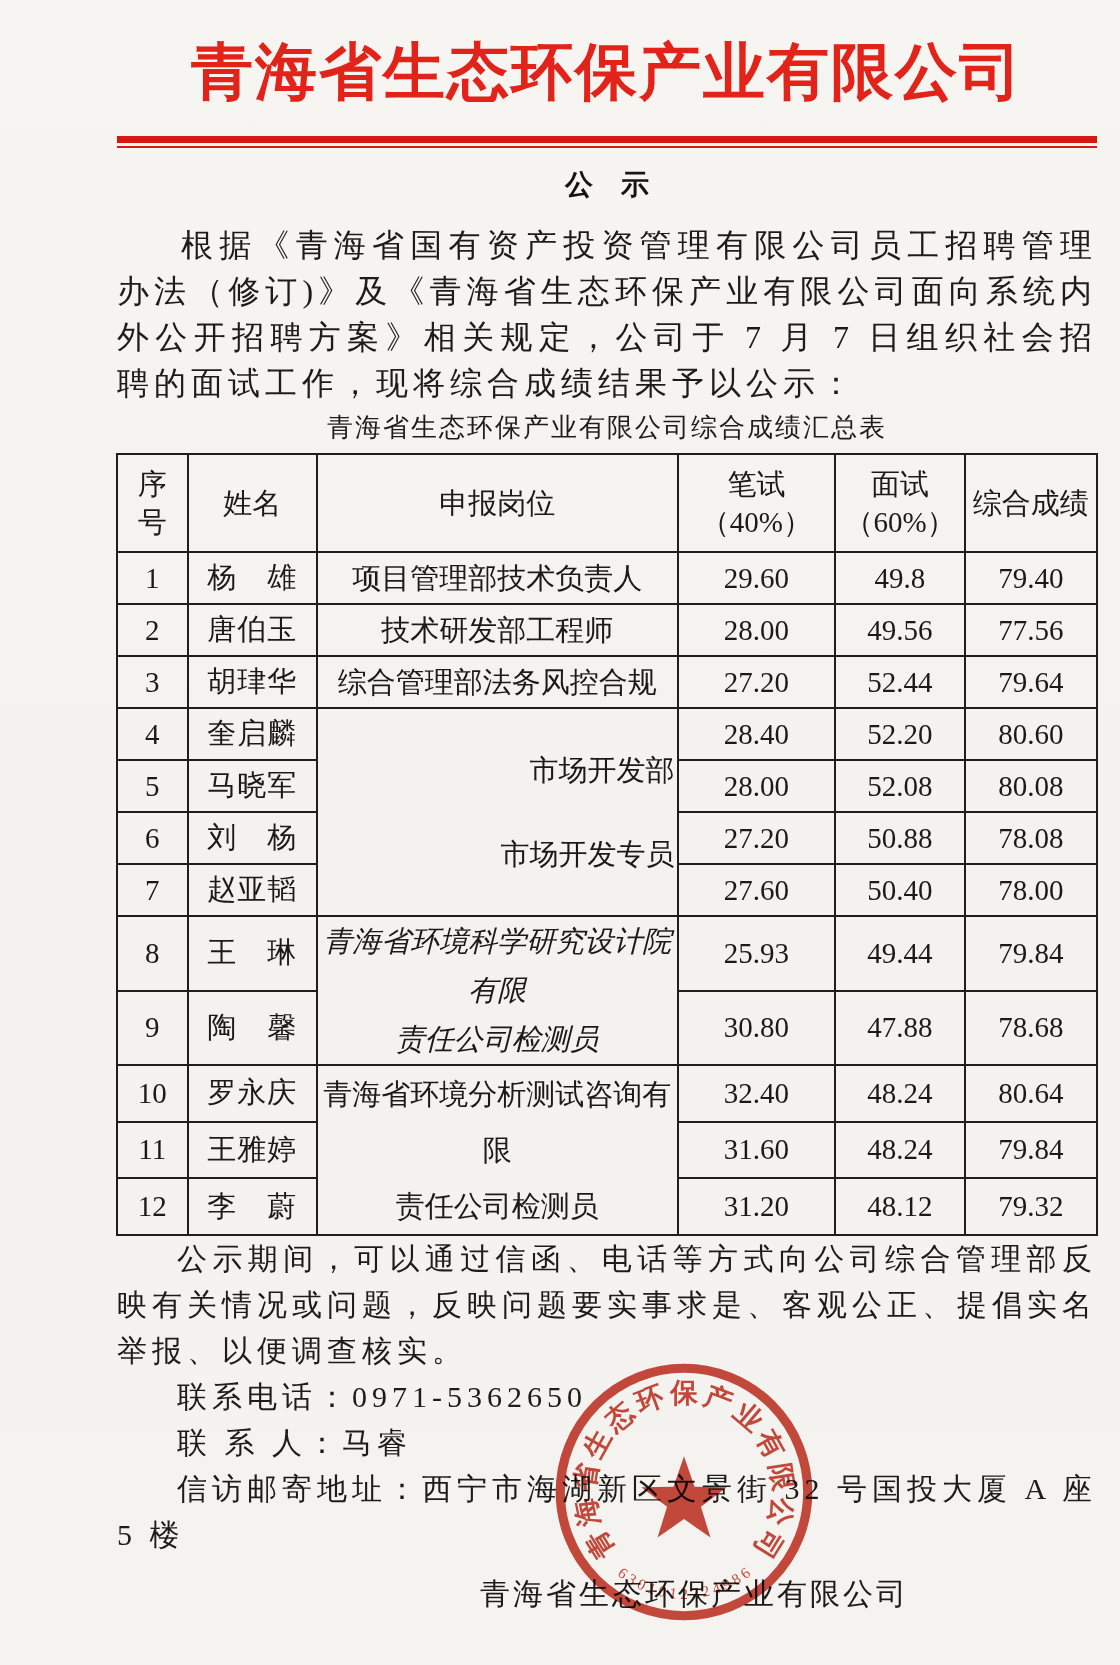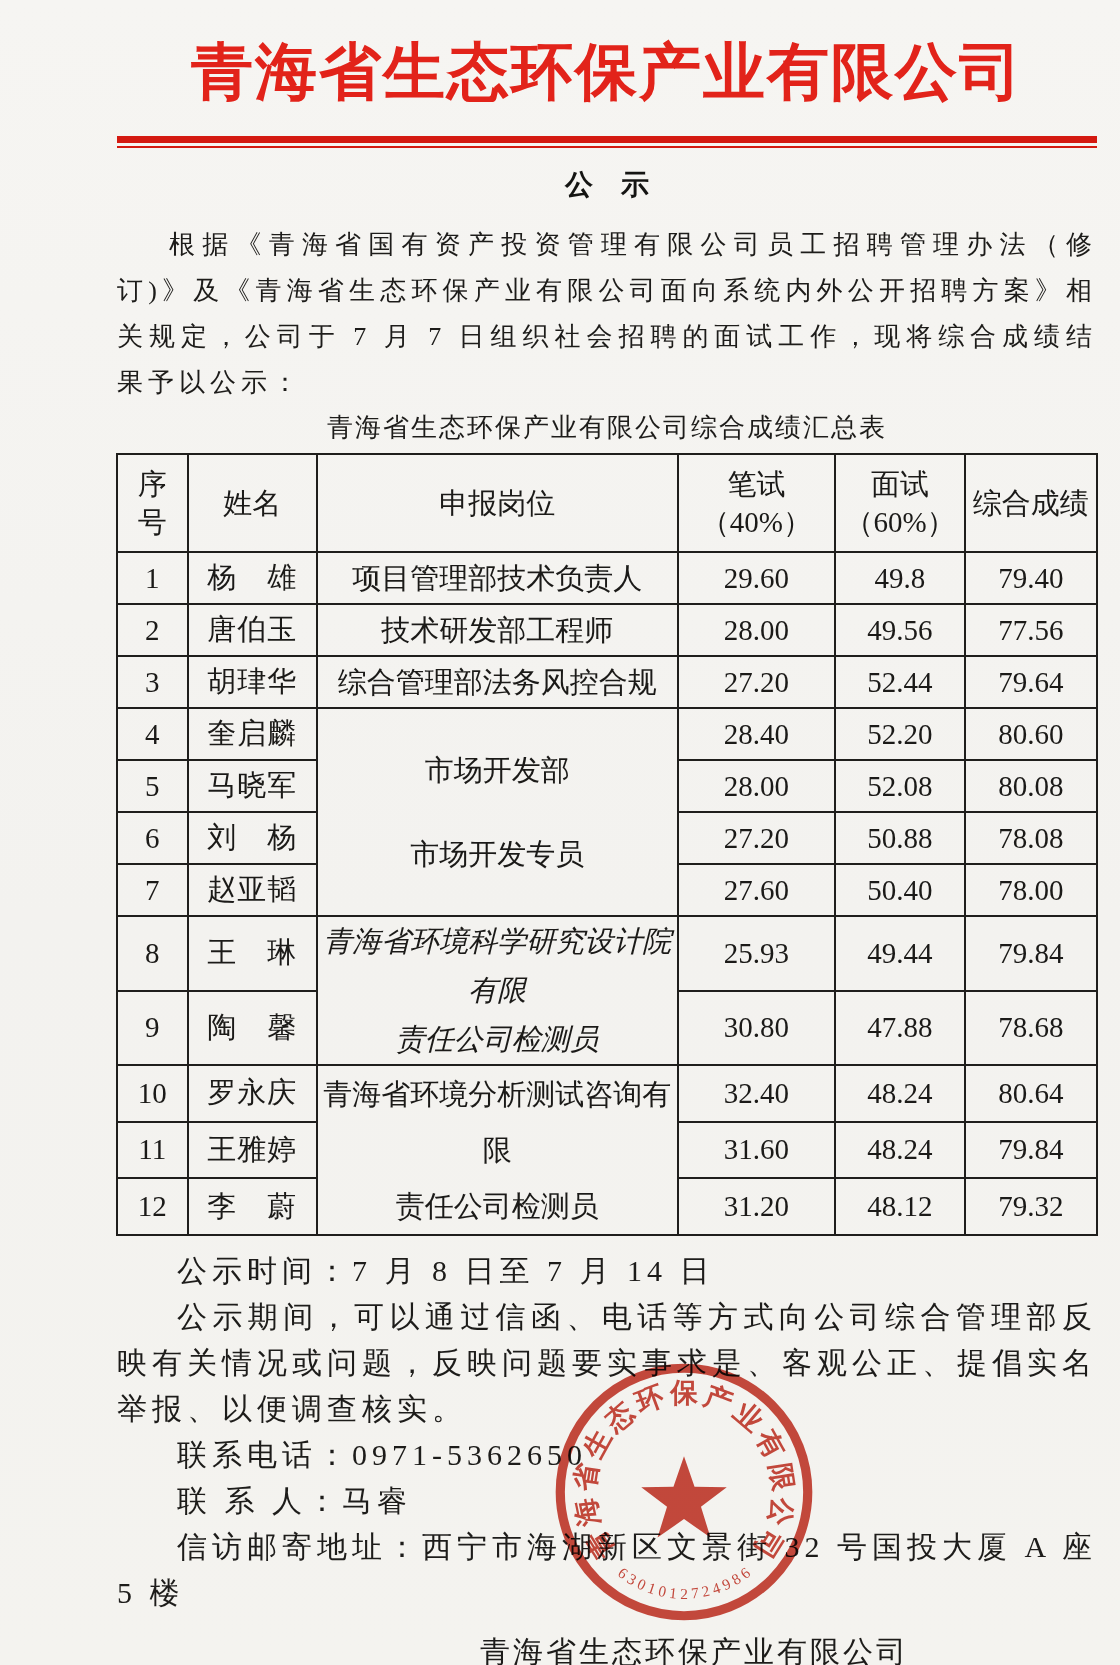--- a/index.html
+++ b/index.html
@@ -15,38 +15,38 @@
     font-size:62px;font-weight:900;color:#e2231a;letter-spacing:2px;
     font-family:"Liberation Serif","DejaVu Serif",serif;
   }
   .red-rule{margin:22px 70px 0;}
   .rule-main{height:7px;background:#d41910;}
   .rule-thin{height:2px;background:#d41910;margin-top:3px;}
   .notice-heading{
     margin:18px 0 0;text-align:center;font-size:28px;font-weight:700;color:#141412;
   }
   .intro{
-    margin:18px 70px 0;font-size:26px;line-height:46px;letter-spacing:5px;
+    margin:18px 70px 0;font-size:32px;line-height:46px;letter-spacing:5px;
     text-align:justify;text-indent:2em;
   }
   .table-title{margin-top:4px;text-align:center;font-size:26px;letter-spacing:2px;}
   .score-table{
     width:982px;margin:8px auto 0;border-collapse:collapse;table-layout:fixed;
   }
   .score-table th,.score-table td{
     border:2px solid #1f1e1c;text-align:center;vertical-align:middle;
     padding:0 2px;font-weight:400;font-size:29px;color:#1b1a18;
   }
   .score-table thead th{height:96px;line-height:38px;}
   .score-table tbody td{height:50px;}
   .c-name{letter-spacing:1px;}
   .c-pos div{line-height:46px;}
   .c-pos.span2 div{line-height:49px;font-style:italic;}
   .c-pos.span3 div{line-height:56px;}
-  .c-pos.span4 div{line-height:84px;}
+  .c-pos.span4 div{line-height:84px;text-align:right;}
   .f-line{margin:0 70px;font-size:30px;letter-spacing:5px;line-height:46px;text-indent:2em;}
   .f-first{margin-top:12px;}
   .f-just{text-align:justify;}
   .sign-block{
     margin-top:12px;padding-left:175px;text-align:center;
     font-size:30px;letter-spacing:3px;line-height:48px;
   }
   .seal{
     position:absolute;left:548px;top:1356px;width:272px;height:272px;
     mix-blend-mode:multiply;opacity:.9;pointer-events:none;
@@ -207,21 +207,20 @@
         <tr>
           <td class="c-no">12</td>
           <td class="c-name">李　蔚</td>
           <td class="c-num">31.20</td>
           <td class="c-num">48.12</td>
           <td class="c-num">79.32</td>
         </tr>
       </tbody>
   </table>
 
-  <p class="f-line f-first">公示时间：7 月 8 日至 7 月 14 日</p>
   <p class="f-line f-just">公示期间，可以通过信函、电话等方式向公司综合管理部反映有关情况或问题，反映问题要实事求是、客观公正、提倡实名举报、以便调查核实。</p>
   <p class="f-line">联系电话：0971-5362650</p>
   <p class="f-line">联 系 人：马睿</p>
   <p class="f-line">信访邮寄地址：西宁市海湖新区文景街 32 号国投大厦 A 座 5 楼</p>
 
   <div class="sign-block">
     <div>青海省生态环保产业有限公司</div>
 
   </div>
 

